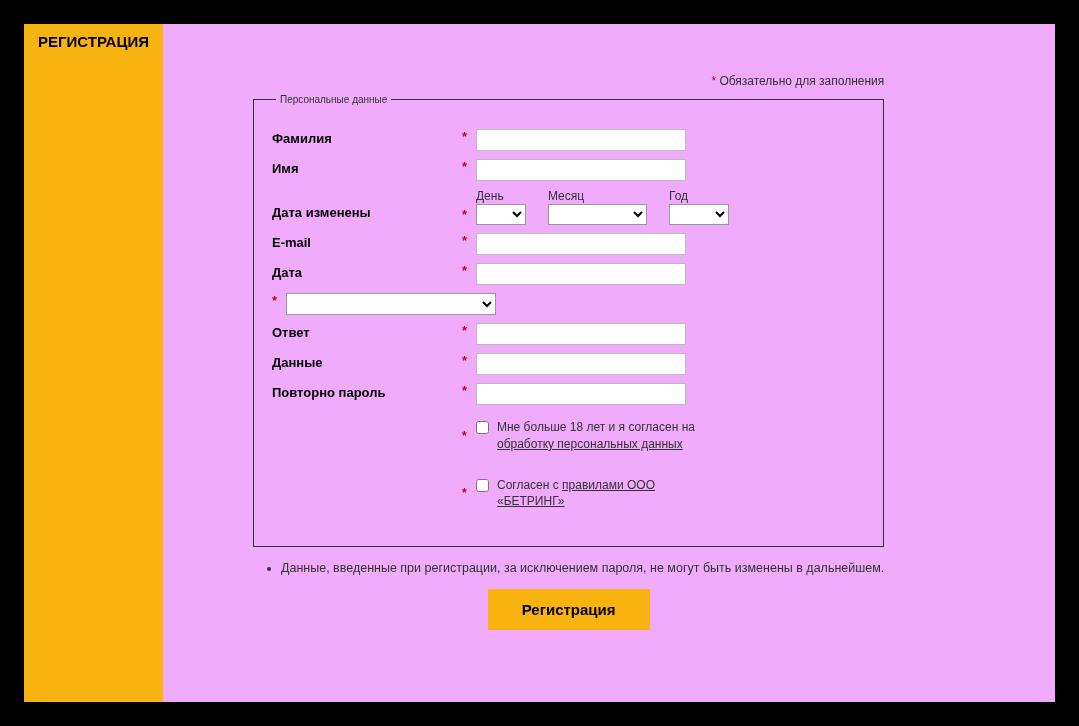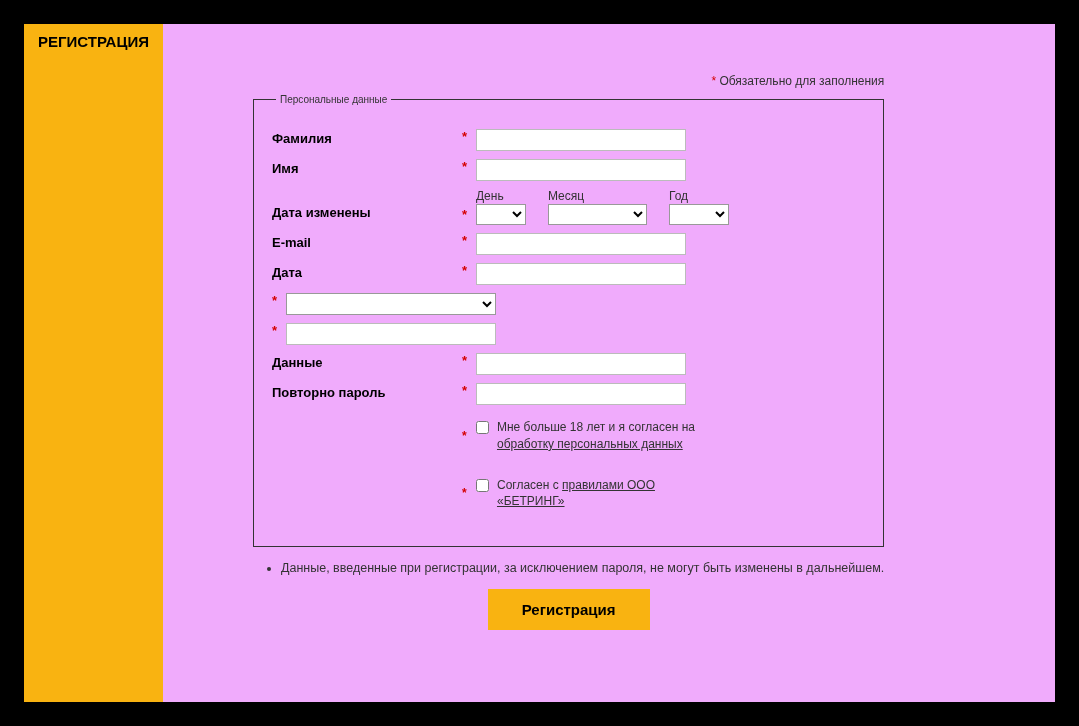--- a/index.html
+++ b/index.html
@@ -204,20 +204,21 @@
         <div class="star-col">*</div>
         <div class="input-col"><input type="text" style=""></div>
       </div>
 
       <div class="form-row">
         <div class="star-col">*</div>
         <div class="input-col"><select class="sel-secret"><option></option></select></div>
       </div>
 
       <div class="form-row">
+        <div class="label-col">Ответ</div>
         <div class="star-col">*</div>
         <div class="input-col"><input type="text" style=""></div>
       </div>
 
       <div class="form-row">
         <div class="label-col">Данные</div>
         <div class="star-col">*</div>
         <div class="input-col"><input type="password" style=""></div>
       </div>
 

